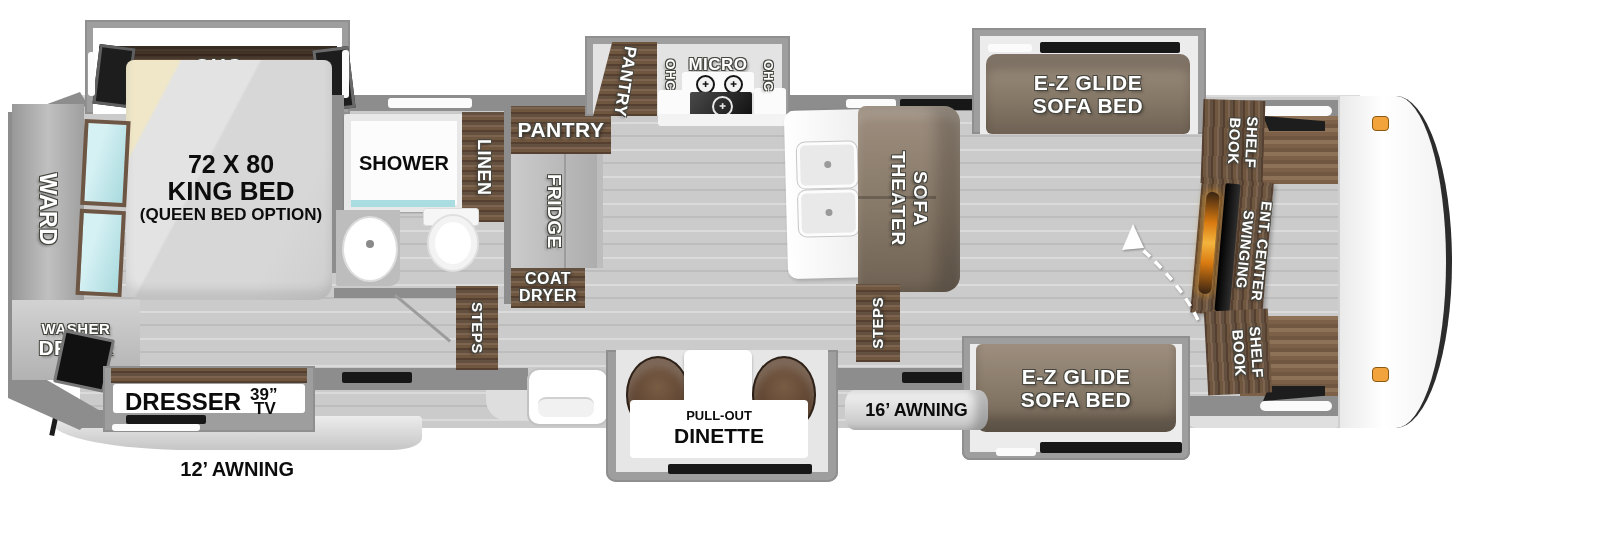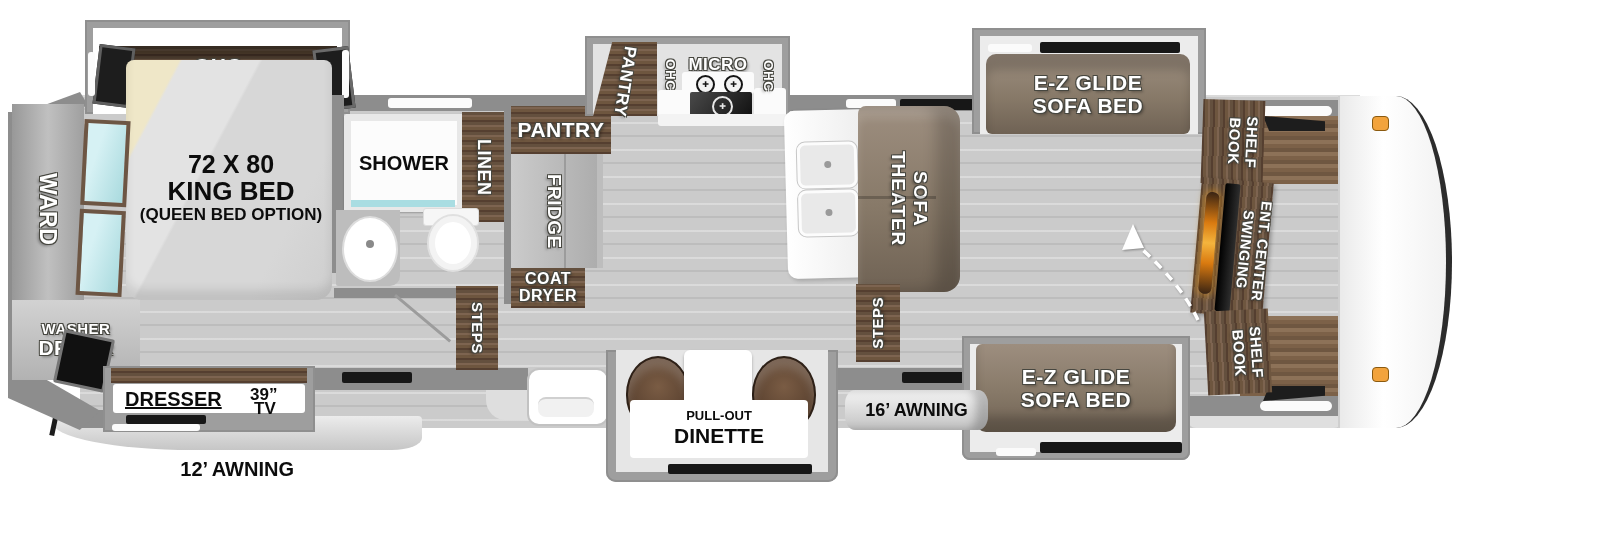--- a/index.html
+++ b/index.html
@@ -94,21 +94,21 @@
   </div>
   <div class="abs center" style="left:12px;top:300px;width:128px;height:80px;background:linear-gradient(180deg,#d2d2d2,#b2b2b2);flex-direction:column;">
     <span class="wlab" style="font-size:15px;line-height:1.05;text-align:right;">WASHER</span>
     <span class="wlab" style="font-size:21px;line-height:1.05;">DRYER</span>
   </div>
   <div class="abs" style="left:58px;top:334px;width:46px;height:48px;background:#111;border:3px solid #777;border-radius:2px;transform:rotate(12deg);"></div>
 
   <div class="slide" style="left:103px;top:366px;width:212px;height:66px;"></div>
   <div class="abs wood-h" style="left:111px;top:368px;width:196px;height:15px;"></div>
   <div class="abs" style="left:113px;top:384px;width:192px;height:29px;background:#fff;border-radius:3px;"></div>
-  <span class="abs blab" style="left:125px;top:388px;font-size:20px;text-decoration:underline;">DRESSER</span>
+  <span class="abs blab" style="left:125px;top:388px;font-size:24px;">DRESSER</span>
   <span class="abs blab" style="left:250px;top:385px;font-size:17px;">39”</span>
   <span class="abs blab" style="left:254px;top:399px;font-size:17px;">TV</span>
   <div class="blk" style="left:126px;top:415px;width:80px;height:9px;"></div>
   <div class="whiteband" style="left:112px;top:424px;width:88px;height:7px;"></div>
   <div class="abs center" style="left:138px;top:456px;width:156px;height:26px;justify-content:flex-end;">
     <span class="blab" style="font-size:20px;">12’ AWNING</span>
   </div>
 
   <div class="wall" style="left:332px;top:95px;width:12px;height:178px;"></div>
   <div class="abs center" style="left:344px;top:114px;width:120px;height:98px;background:#fcfcfc;border-radius:4px;box-shadow:inset 0 0 0 7px #e8e8e8,0 1px 2px rgba(0,0,0,.25);">

